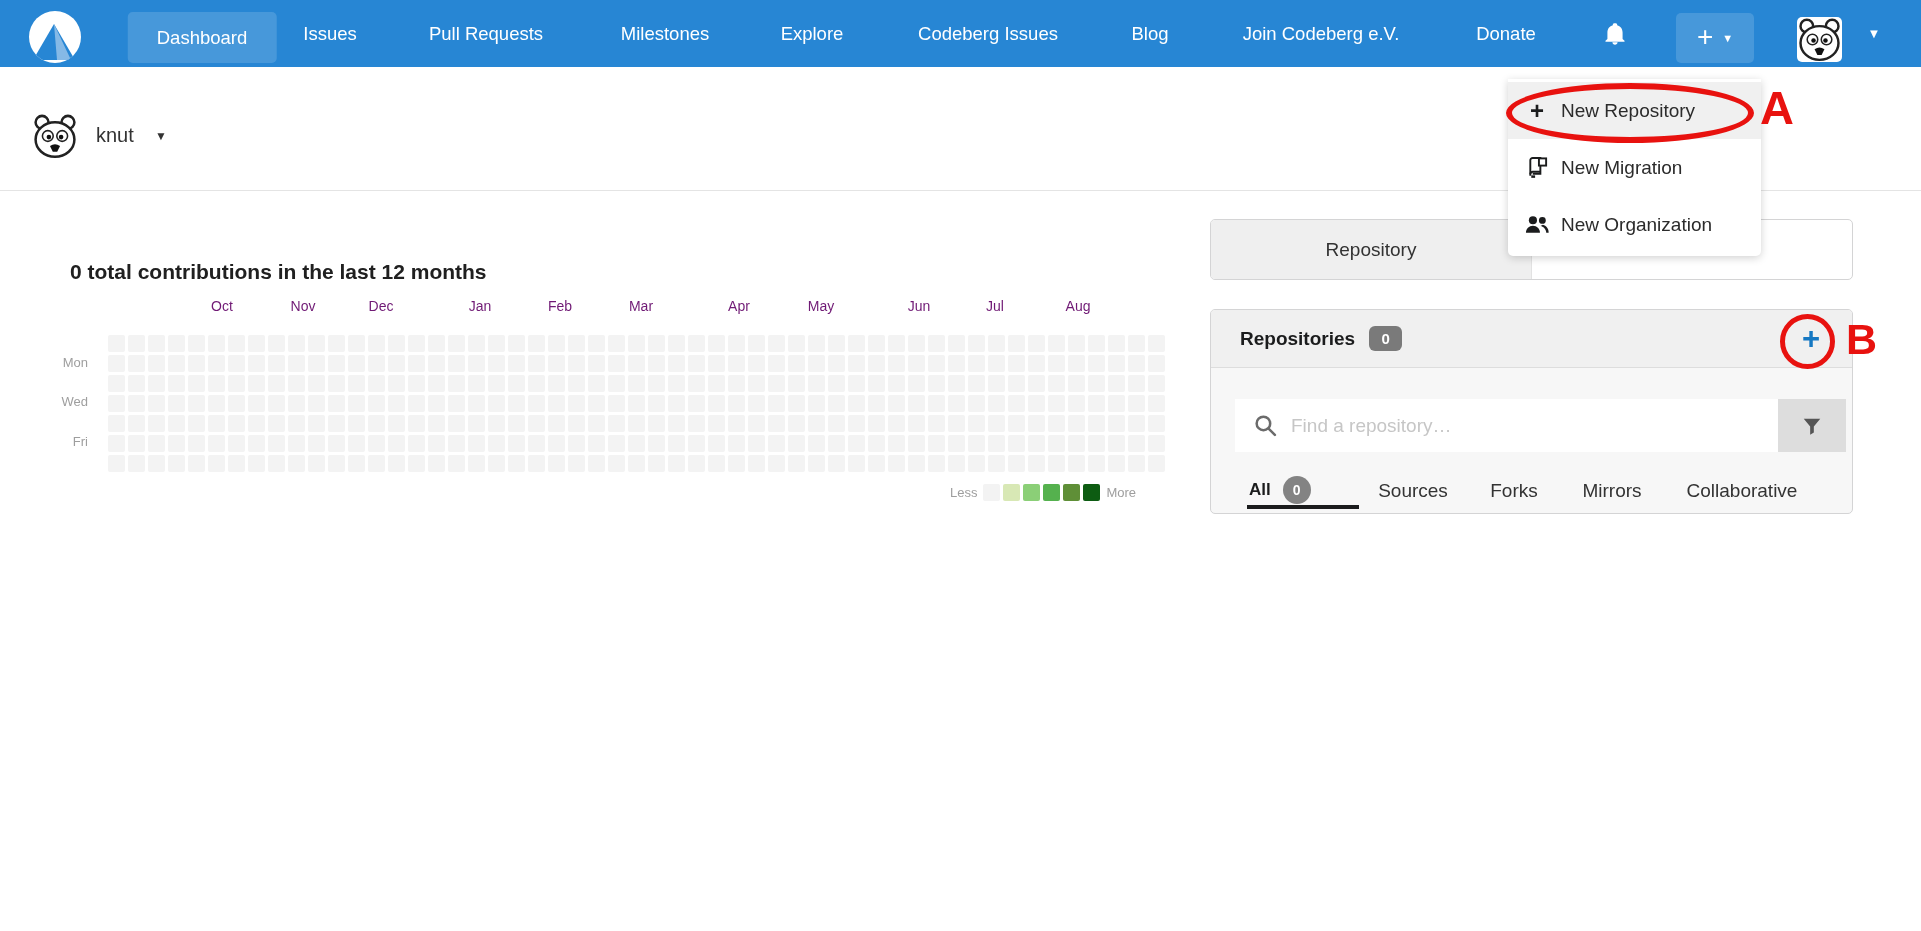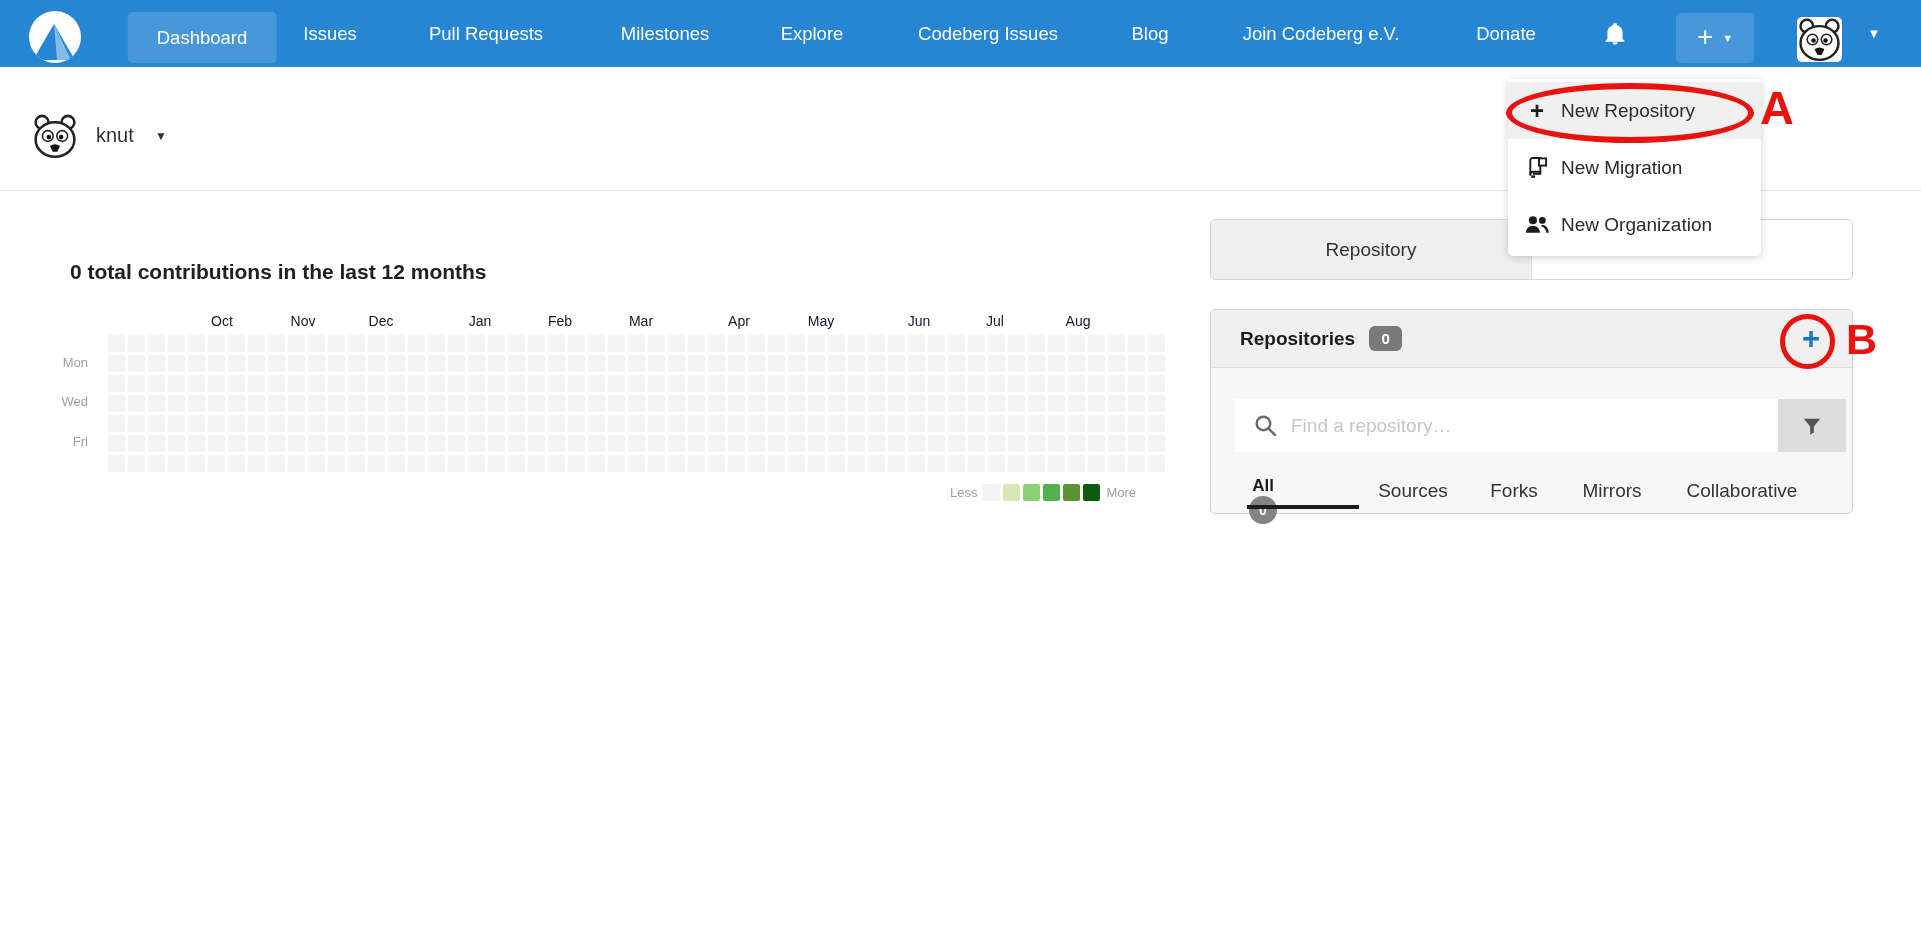--- a/index.html
+++ b/index.html
@@ -26,21 +26,21 @@
 
   
   .user-avatar2{position:absolute;left:32px;top:113px;width:46px;height:46px;border-radius:6px;
         overflow:hidden;cursor:pointer;}
   .username{position:absolute;left:96px;top:124px;font-size:20px;color:#333;cursor:pointer;}
   .user-caret{position:absolute;left:155px;top:129px;font-size:12px;color:#333;cursor:pointer;}
   .divider{position:absolute;left:0;top:190px;width:100%;height:1px;background:#e4e4e4;}
 
   
   .contrib-title{position:absolute;left:70px;top:260px;font-size:21px;font-weight:bold;color:#202020;}
-  .month-label{position:absolute;transform:translateX(-50%);font-size:14px;color:#0f172a;top:313px;}
+  .month-label{position:absolute;transform:translateX(-50%);font-size:14px;color:#701a75;top:298px;}
   .day-label{position:absolute;left:40px;width:48px;text-align:right;font-size:13px;color:#9e9e9e;height:16px;}
   .heatmap{position:absolute;left:108px;top:335px;display:grid;
            grid-template-columns:repeat(53,17px);grid-auto-rows:17px;gap:3px;}
   .cell{border-radius:2px;}
   .legend{position:absolute;left:950px;top:484px;display:flex;align-items:center;gap:6px;
           font-size:13px;color:#9e9e9e;}
   .swatch{width:17px;height:17px;border-radius:2px;}
 
   
   .context-box{position:absolute;left:1210px;top:219px;width:643px;height:61px;background:#fff;
@@ -61,21 +61,21 @@
           color:#1678c2;font-size:31px;font-weight:bold;cursor:pointer;}
   .search-wrap{position:absolute;left:24px;top:89px;width:611px;height:53px;display:flex;}
   .search-input{flex:1;height:100%;border:none;background:#fff;padding:0 14px 0 56px;font-size:19px;
           color:#444;outline:none;box-sizing:border-box;font-family:"Liberation Sans",sans-serif;}
   .search-input::placeholder{color:#c6c6c6;}
   .search-icon{position:absolute;left:18px;top:14px;width:25px;height:25px;pointer-events:none;}
   .filter-btn{width:68px;height:100%;background:#ddd;display:flex;align-items:center;
           justify-content:center;cursor:pointer;}
   .tab-item{position:absolute;top:168px;height:26px;line-height:26px;font-size:19px;color:#333;
           transform:translateX(-50%);cursor:pointer;white-space:nowrap;}
-  .tab-group-all{position:absolute;left:38px;top:166px;display:flex;align-items:center;cursor:pointer;flex-direction:column;}
+  .tab-group-all{position:absolute;left:38px;top:166px;display:flex;align-items:center;gap:12px;cursor:pointer;}
   .tab-all-label{font-size:17px;font-weight:bold;color:#1b1c1d;}
   .tab-all-badge{width:28px;height:28px;border-radius:50%;background:#838383;color:#fff;font-size:14px;
           font-weight:bold;display:flex;align-items:center;justify-content:center;}
   .tab-underline{position:absolute;left:36px;top:195px;width:112px;height:4px;background:#1b1c1d;}
 
   
   .dropdown{position:absolute;left:1508px;top:79px;width:253px;background:#fff;z-index:50;
           border-radius:0 0 5px 5px;box-shadow:0 2px 8px rgba(0,0,0,.18);padding:3px 0;}
   .dd-item{height:57px;display:flex;align-items:center;gap:11px;padding:0 16px;font-size:19px;
           color:#2b2b2b;cursor:pointer;white-space:nowrap;}

